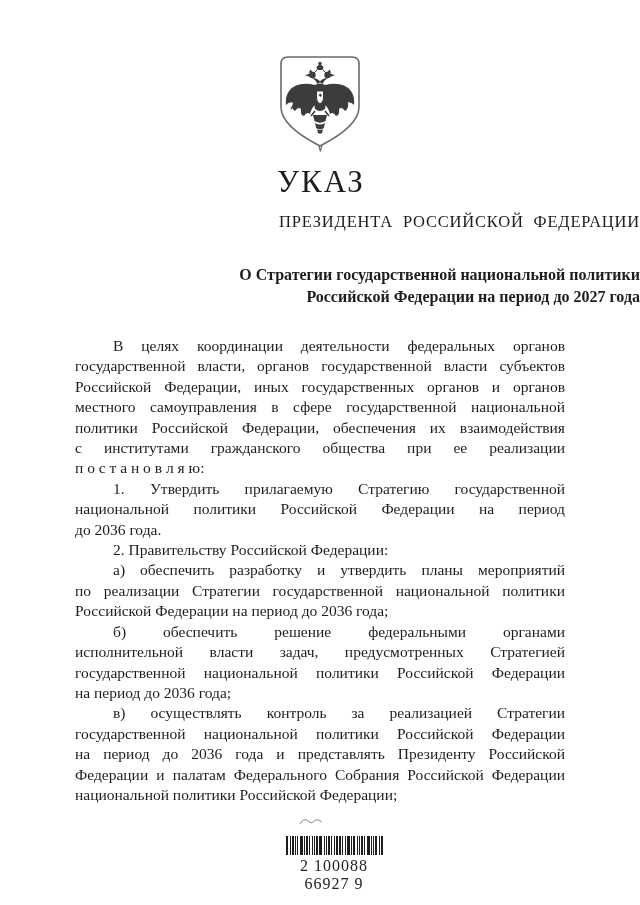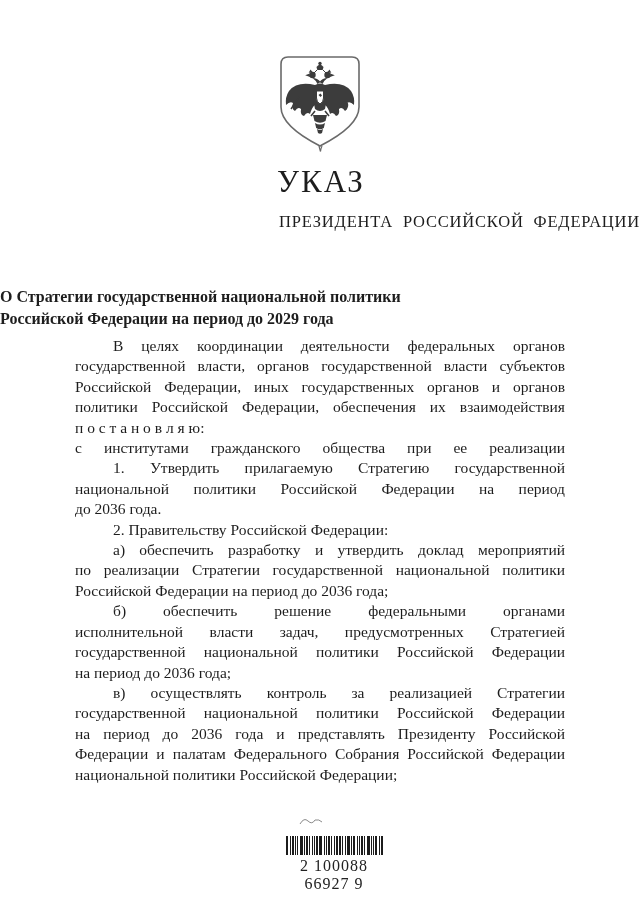--- a/index.html
+++ b/index.html
@@ -39,24 +39,24 @@
     width: 100%;
     margin: 0;
     text-align: right;
     font-size: 16.5px;
     font-weight: normal;
     letter-spacing: 0.8px;
     word-spacing: 5px;
   }
   .doc-title {
     position: absolute;
-    top: 286px;
+    top: 264px;
     left: 0;
     width: 100%;
-    text-align: left;
+    text-align: right;
     font-weight: bold;
     font-size: 16px;
     line-height: 22px;
   }
   .docbody {
     position: absolute;
     top: 336px;
     left: 75px;
     width: 490px;
     font-size: 15.5px;
@@ -129,42 +129,43 @@
         <path d="M38 74 q3 2 6 0 l-1 4 q-2 1.5 -4 0 z"></path>
       </g>
     </svg>
   </div>
 
   <h1 class="doc-type">УКАЗ</h1>
   <h2 class="issuer">ПРЕЗИДЕНТА РОССИЙСКОЙ ФЕДЕРАЦИИ</h2>
 
   <div class="doc-title">
     <div>О Стратегии государственной национальной политики</div>
-    <div>Российской Федерации на период до 2029 года</div>
+    <div>Российской Федерации на период до 2027 года</div>
   </div>
 
   <div class="docbody">
       <div>
         <div class="tline first just">В целях координации деятельности федеральных органов</div>
         <div class="tline just">государственной власти, органов государственной власти субъектов</div>
         <div class="tline just">Российской Федерации, иных государственных органов и органов</div>
+        <div class="tline just">местного самоуправления в сфере государственной национальной</div>
         <div class="tline just">политики Российской Федерации, обеспечения их взаимодействия</div>
+        <div class="tline just">с институтами гражданского общества при ее реализации</div>
         <div class="tline">п о с т а н о в л я ю:</div>
-        <div class="tline just">с институтами гражданского общества при ее реализации</div>
       </div>
       <div>
         <div class="tline first just">1. Утвердить прилагаемую Стратегию государственной</div>
         <div class="tline just">национальной политики Российской Федерации на период</div>
         <div class="tline">до 2036 года.</div>
       </div>
       <div>
         <div class="tline first">2. Правительству Российской Федерации:</div>
       </div>
       <div>
-        <div class="tline first just">а) обеспечить разработку и утвердить доклад мероприятий</div>
+        <div class="tline first just">а) обеспечить разработку и утвердить планы мероприятий</div>
         <div class="tline just">по реализации Стратегии государственной национальной политики</div>
         <div class="tline">Российской Федерации на период до 2036 года;</div>
       </div>
       <div>
         <div class="tline first just">б) обеспечить решение федеральными органами</div>
         <div class="tline just">исполнительной власти задач, предусмотренных Стратегией</div>
         <div class="tline just">государственной национальной политики Российской Федерации</div>
         <div class="tline">на период до 2036 года;</div>
       </div>
       <div>

